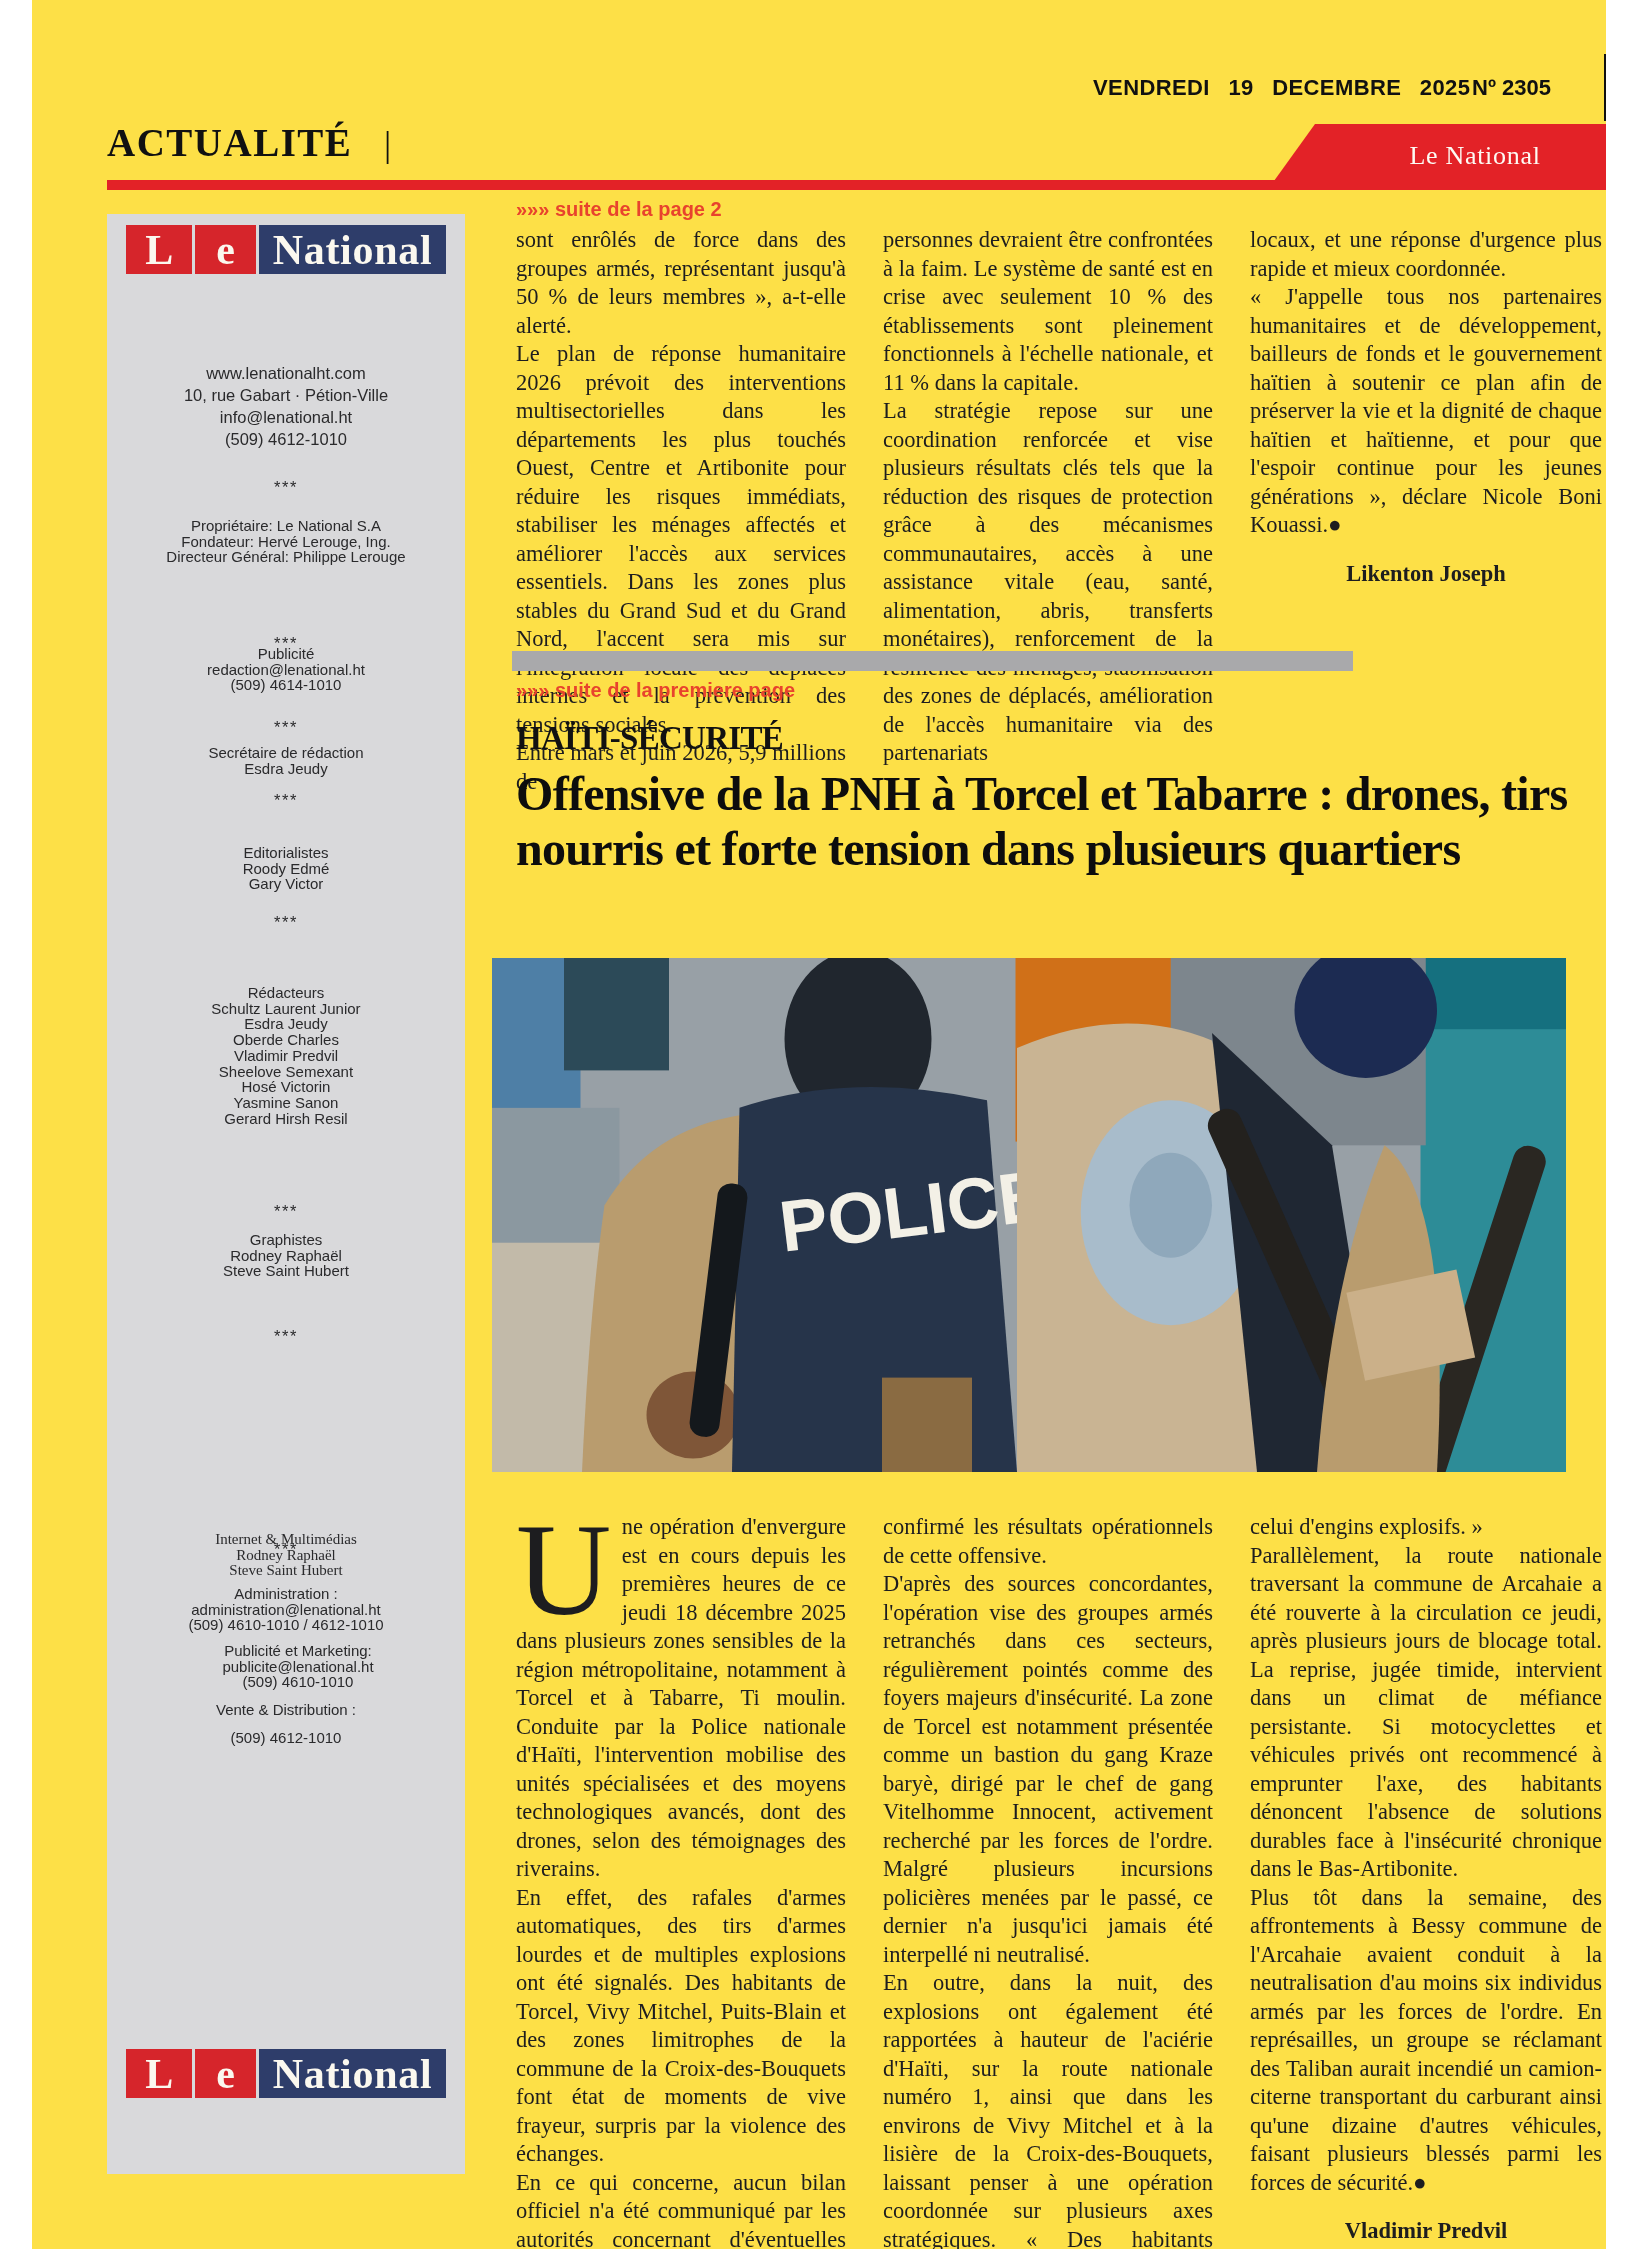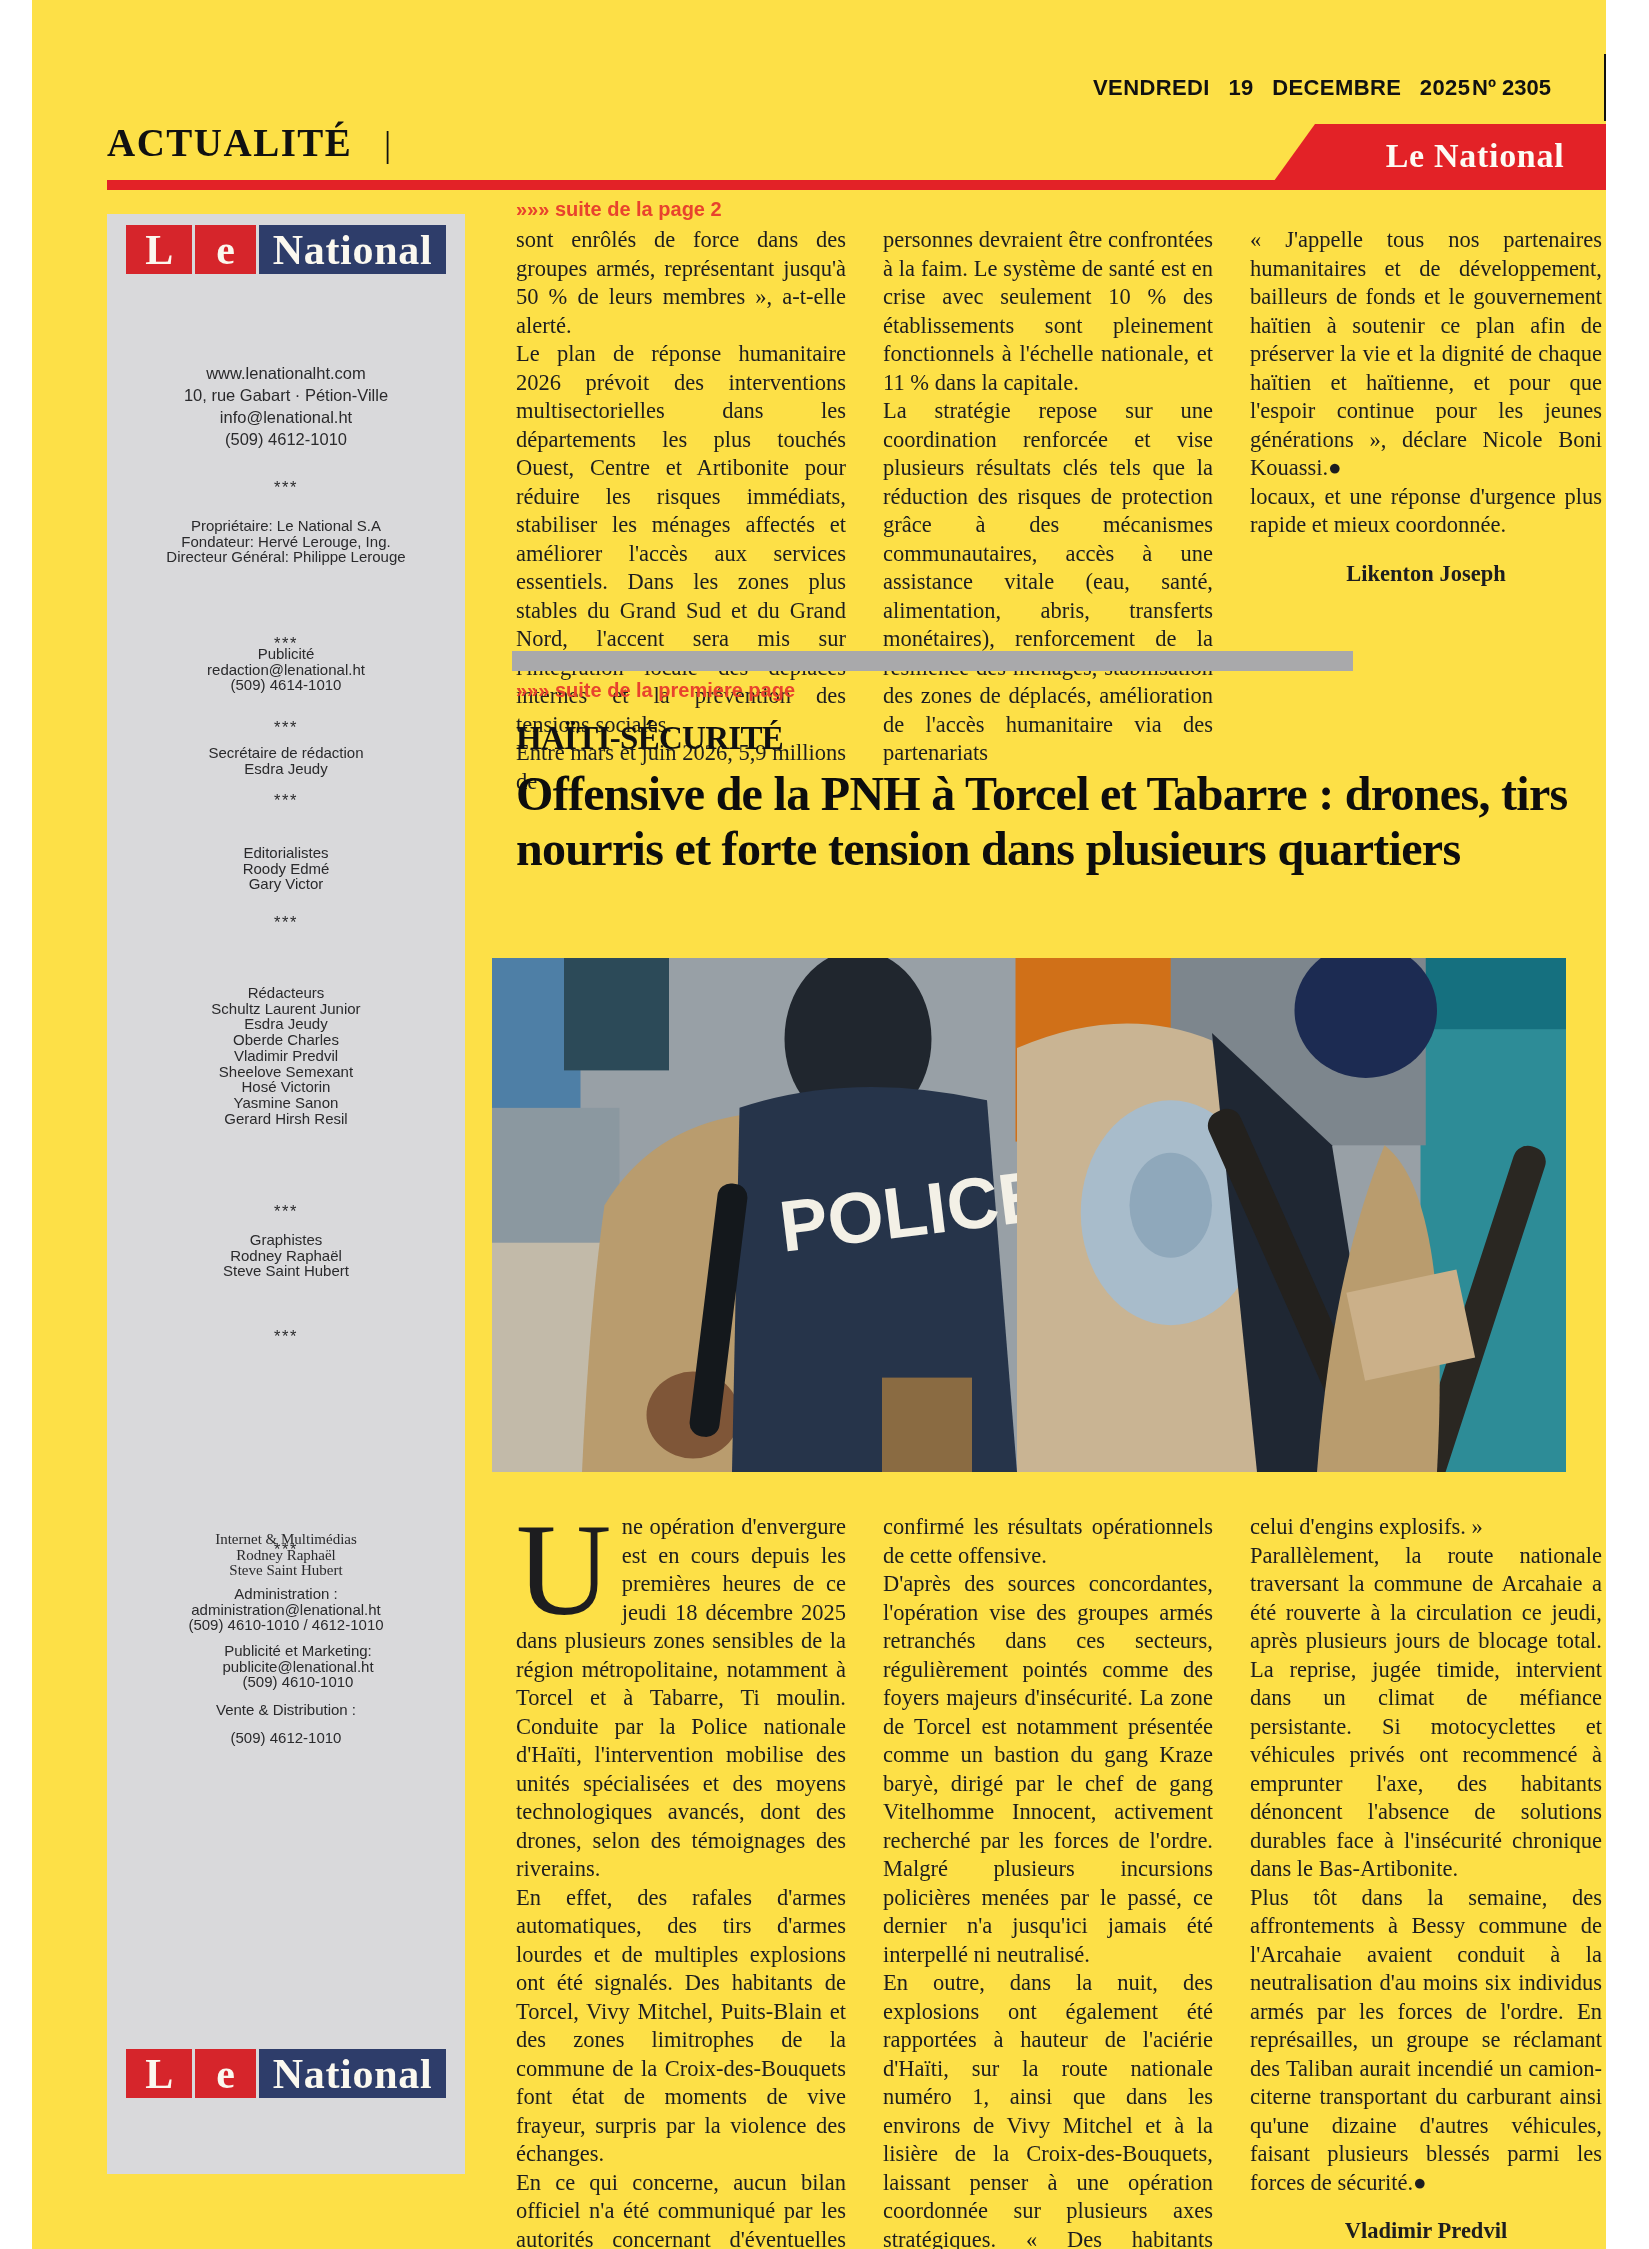--- a/index.html
+++ b/index.html
@@ -13,21 +13,21 @@
             font-weight:bold;font-size:22px;color:#111;}
   .pagenum-bar{position:absolute;left:1572px;top:54px;width:6px;height:67px;background:#111;}
   .page-number{position:absolute;left:1587px;top:43px;font-family:"Liberation Sans",sans-serif;
                font-weight:bold;font-size:54px;color:#111;}
   .section-title{position:absolute;left:75px;top:120px;font-weight:bold;font-size:39px;
                  letter-spacing:1.5px;color:#111;}
   .section-pipe{font-weight:normal;margin-left:31.5px;font-size:36px;}
   .brand-banner{position:absolute;left:1237px;top:124px;width:412px;height:64px;background:#e32227;
                 clip-path:polygon(46px 0,100% 0,100% 100%,0 100%);
                 display:flex;align-items:center;justify-content:center;}
-  .brand-banner span{color:#fdfbf4;font-weight:bold;font-size:34px;letter-spacing:0.7px;
+  .brand-banner span{color:#fdfbf4;font-weight:normal;font-size:26px;letter-spacing:0.7px;
                      font-family:"Liberation Serif",serif;}
   .red-rule{position:absolute;left:75px;top:180px;width:1575px;height:9.7px;background:#e32227;}
 
   
   .sidebar{position:absolute;left:75px;top:214px;width:358px;height:1960px;background:#d9d9db;
            font-family:"Liberation Sans",sans-serif;color:#2a2a2c;}
   .sb{position:absolute;left:0;width:100%;text-align:center;}
   .logo{display:flex;justify-content:center;align-items:stretch;height:49px;}
   .logo .box{display:flex;align-items:center;justify-content:center;font-weight:bold;
              font-family:"Liberation Serif",serif;color:#fbf8ef;}
@@ -167,22 +167,22 @@
         <div>sont enrôlés de force dans des groupes armés, représentant jusqu'à 50 % de leurs membres », a-t-elle alerté.</div>
         <div>Le plan de réponse humanitaire 2026 prévoit des interventions multisectorielles dans les départements les plus touchés Ouest, Centre et Artibonite pour réduire les risques immédiats, stabiliser les ménages affectés et améliorer l'accès aux services essentiels. Dans les zones plus stables du Grand Sud et du Grand Nord, l'accent sera mis sur l'intégration locale des déplacés internes et la prévention des tensions sociales.</div>
         <div>Entre mars et juin 2026, 5,9 millions de</div>
       </div>
     <div class="paras">
         <div>personnes devraient être confrontées à la faim. Le système de santé est en crise avec seulement 10 % des établissements sont pleinement fonctionnels à l'échelle nationale, et 11 % dans la capitale.</div>
         <div>La stratégie repose sur une coordination renforcée et vise plusieurs résultats clés tels que la réduction des risques de protection grâce à des mécanismes communautaires, accès à une assistance vitale (eau, santé, alimentation, abris, transferts monétaires), renforcement de la résilience des ménages, stabilisation des zones de déplacés, amélioration de l'accès humanitaire via des partenariats</div>
       </div>
     <div>
       <div class="paras">
+          <div>locaux, et une réponse d'urgence plus rapide et mieux coordonnée.</div>
           <div>« J'appelle tous nos partenaires humanitaires et de développement, bailleurs de fonds et le gouvernement haïtien à soutenir ce plan afin de préserver la vie et la dignité de chaque haïtien et haïtienne, et pour que l'espoir continue pour les jeunes générations », déclare Nicole Boni Kouassi.●</div>
-          <div>locaux, et une réponse d'urgence plus rapide et mieux coordonnée.</div>
         </div>
       <div class="signature">Likenton Joseph</div>
     </div>
   </div>
 
   <div class="divider"></div>
 
   <div class="red-cont" style="left:484px;top:679px;">»»» suite de la premiere page</div>
   <div class="kicker">HAÏTI-SÉCURITÉ</div>
   <h1 class="headline" style="margin:0;">Offensive de la PNH à Torcel et Tabarre : drones, tirs nourris et forte tension dans plusieurs quartiers</h1>

